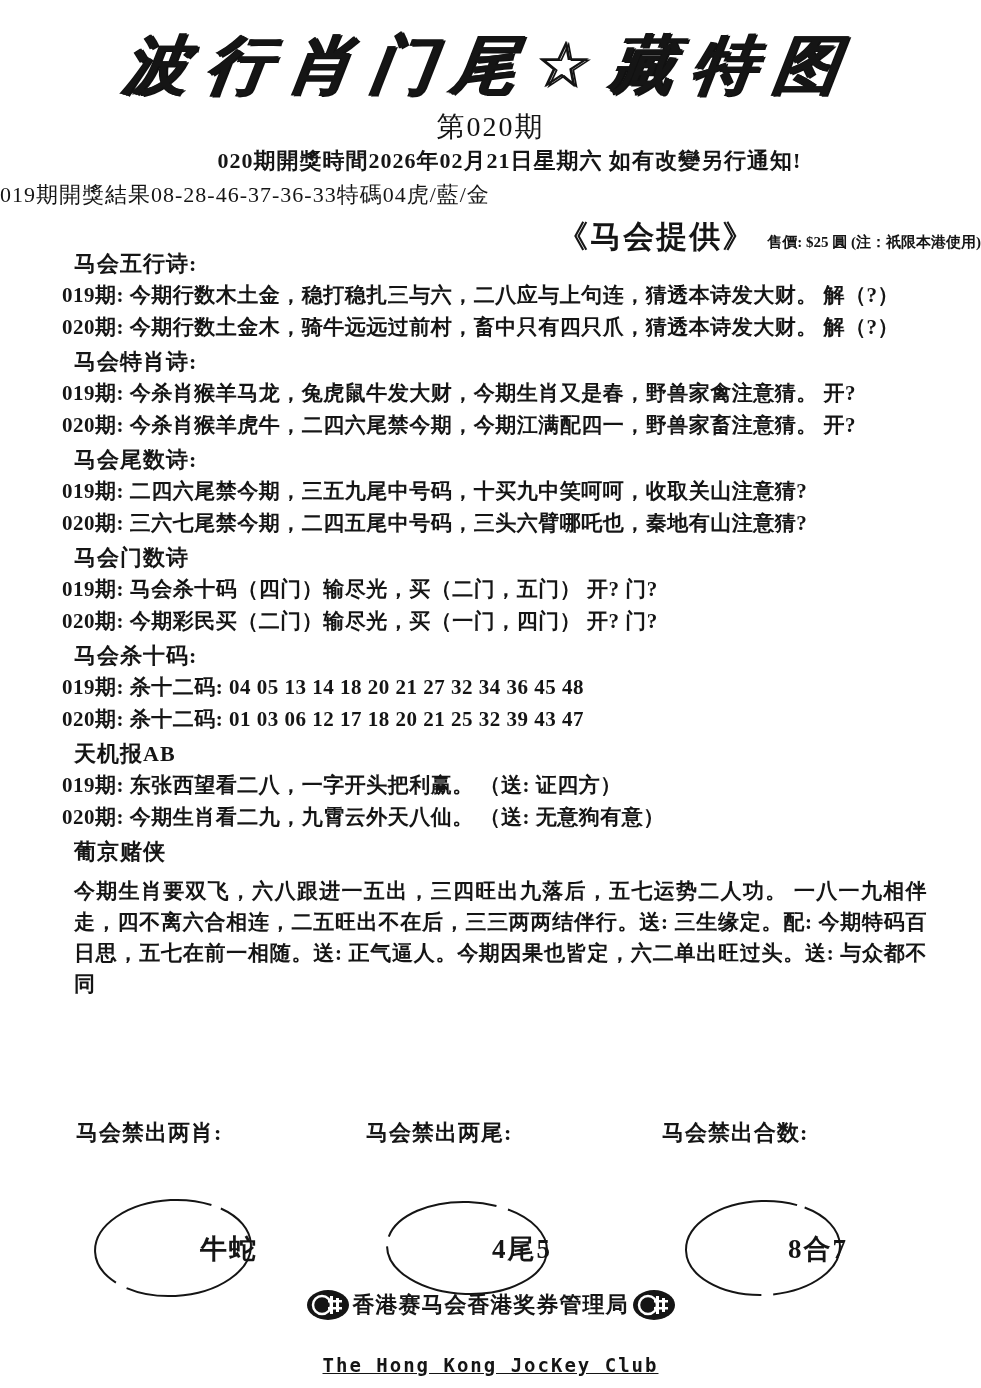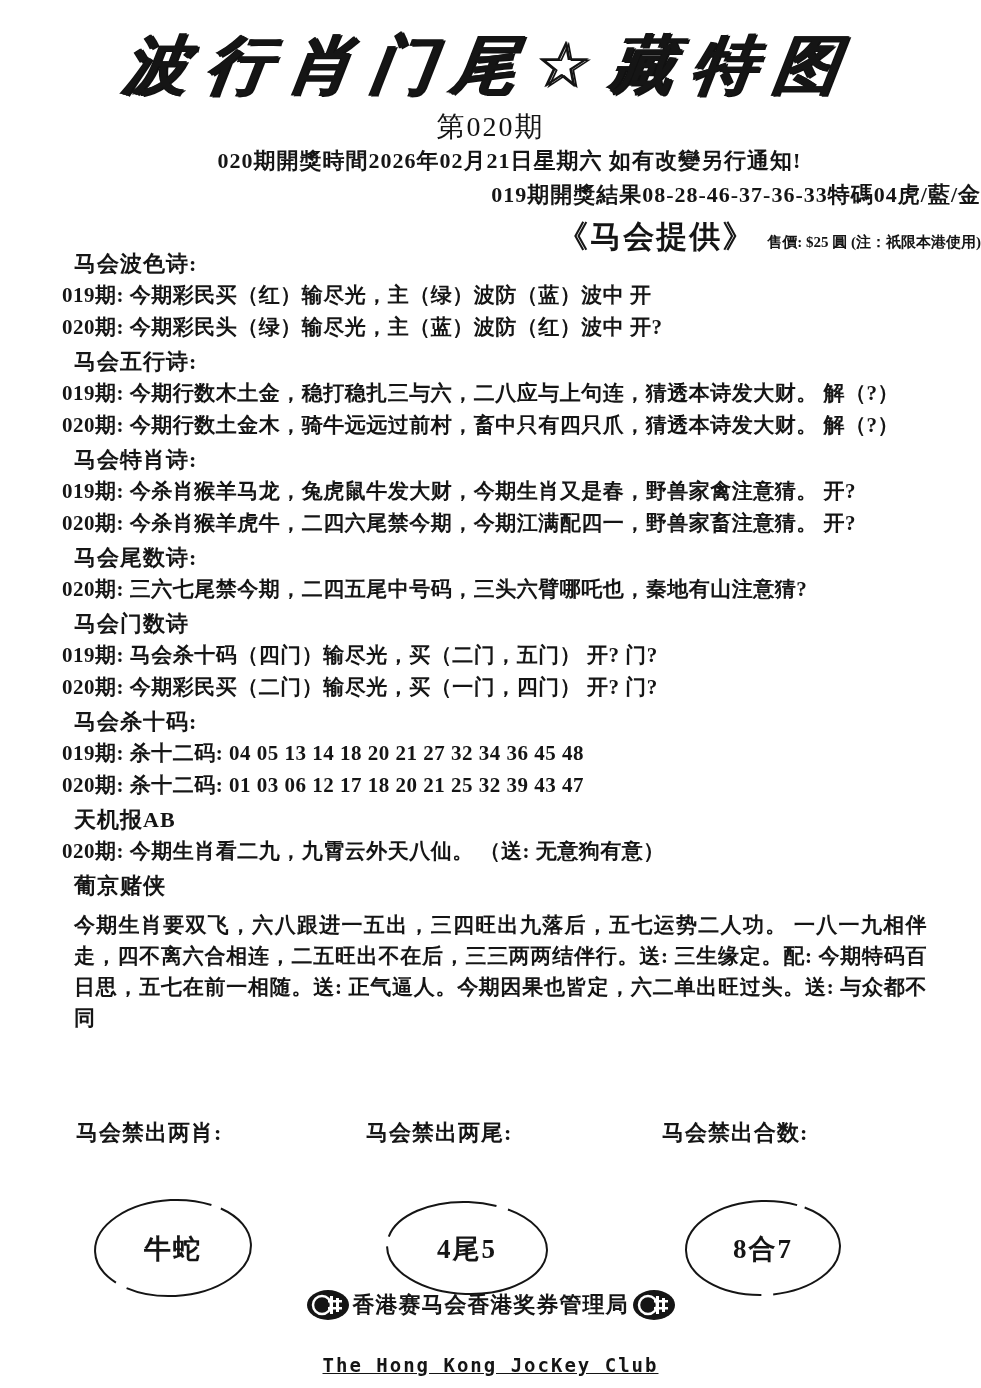--- a/index.html
+++ b/index.html
@@ -24,21 +24,21 @@
   .issue-no{
     position:absolute;top:108px;left:0;width:100%;
     text-align:center;font-size:28px;font-weight:normal;letter-spacing:2px;
   }
   .drawtime{
     position:absolute;top:146px;left:0;width:100%;
     text-align:center;font-size:22px;font-weight:bold;letter-spacing:1px;padding-left:19px;
   }
   .lastresult{
     position:absolute;top:180px;left:0;width:100%;
-    text-align:right;font-size:22px;font-weight:bold;letter-spacing:1px;
+    text-align:left;font-size:22px;font-weight:normal;letter-spacing:1px;
   }
   .provider-row{
     position:absolute;top:216px;left:0;width:100%;
     text-align:right;white-space:nowrap;
   }
   .provider{font-size:31px;font-weight:bold;letter-spacing:2px;}
   .price-note{font-size:15px;font-weight:bold;margin-left:8px;}
 
   
   .sections{position:absolute;top:252px;left:62px;right:42px;}
@@ -59,21 +59,21 @@
   
   .forbidden{position:absolute;top:1118px;left:0;width:100%;}
   .fcol{position:absolute;width:230px;}
   .fcol-1{left:58px;}
   .fcol-2{left:352px;}
   .fcol-3{left:648px;}
   .f-heading{font-size:22px;font-weight:bold;letter-spacing:1px;margin:0 0 0 18px;}
   .fcol-2 .f-heading,.fcol-3 .f-heading{margin-left:14px;}
   .oval-wrap{
     position:relative;width:170px;height:105px;margin:48px auto 0 auto;
-    display:flex;align-items:center;justify-content:center;
+    display:flex;align-items:center;justify-content:flex-end;
   }
   .oval-wrap svg{position:absolute;inset:0;}
   .oval-text{
     position:relative;font-size:27px;font-weight:bold;letter-spacing:2px;
   }
 
   
   .footer{position:absolute;top:1288px;left:0;width:100%;text-align:center;}
   .footer-org{
     display:inline-flex;align-items:center;gap:3px;white-space:nowrap;
@@ -94,57 +94,54 @@
   <div class="issue-no">第020期</div>
   <div class="drawtime">020期開獎時間2026年02月21日星期六 如有改變另行通知!</div>
   <div class="lastresult">019期開獎結果08-28-46-37-36-33特碼04虎/藍/金</div>
   <div class="provider-row">
     <span class="provider">《马会提供》</span>
     <span class="price-note">售價: $25 圓 (注：祇限本港使用)</span>
   </div>
 
   <div class="sections">
 
-    <div class="section">
-      <p class="sec-heading">马会波色诗:</p>
-      <p class="sec-line">019期: 今期彩民买（红）输尽光，主（绿）波防（蓝）波中 开</p>
-      <p class="sec-line">020期: 今期彩民头（绿）输尽光，主（蓝）波防（红）波中 开?</p>
-    </div>
 
     <div class="section">
       <p class="sec-heading">马会五行诗:</p>
       <p class="sec-line">019期: 今期行数木土金，稳打稳扎三与六，二八应与上句连，猜透本诗发大财。 解（?）</p>
       <p class="sec-line">020期: 今期行数土金木，骑牛远远过前村，畜中只有四只爪，猜透本诗发大财。 解（?）</p>
     </div>
 
     <div class="section">
       <p class="sec-heading">马会特肖诗:</p>
       <p class="sec-line">019期: 今杀肖猴羊马龙，兔虎鼠牛发大财，今期生肖又是春，野兽家禽注意猜。 开?</p>
       <p class="sec-line">020期: 今杀肖猴羊虎牛，二四六尾禁今期，今期江满配四一，野兽家畜注意猜。 开?</p>
     </div>
 
     <div class="section">
       <p class="sec-heading">马会尾数诗:</p>
+      <p class="sec-line">019期: 二四六尾禁今期，三五九尾中号码，十买九中笑呵呵，收取关山注意猜?</p>
       <p class="sec-line">020期: 三六七尾禁今期，二四五尾中号码，三头六臂哪吒也，秦地有山注意猜?</p>
     </div>
 
     <div class="section">
       <p class="sec-heading">马会门数诗</p>
       <p class="sec-line">019期: 马会杀十码（四门）输尽光，买（二门，五门） 开? 门?</p>
       <p class="sec-line">020期: 今期彩民买（二门）输尽光，买（一门，四门） 开? 门?</p>
     </div>
 
     <div class="section">
       <p class="sec-heading">马会杀十码:</p>
       <p class="sec-line">019期: 杀十二码: 04 05 13 14 18 20 21 27 32 34 36 45 48</p>
       <p class="sec-line">020期: 杀十二码: 01 03 06 12 17 18 20 21 25 32 39 43 47</p>
     </div>
 
     <div class="section">
       <p class="sec-heading">天机报AB</p>
+      <p class="sec-line">019期: 东张西望看二八，一字开头把利赢。 （送: 证四方）</p>
       <p class="sec-line">020期: 今期生肖看二九，九霄云外天八仙。 （送: 无意狗有意）</p>
     </div>
 
     <div class="section">
       <p class="sec-heading">葡京赌侠</p>
       <p class="sec-para">今期生肖要双飞，六八跟进一五出，三四旺出九落后，五七运势二人功。 一八一九相伴走，四不离六合相连，二五旺出不在后，三三两两结伴行。送: 三生缘定。配: 今期特码百日思，五七在前一相随。送: 正气逼人。今期因果也皆定，六二单出旺过头。送: 与众都不同</p>
     </div>
 
   </div>
 

